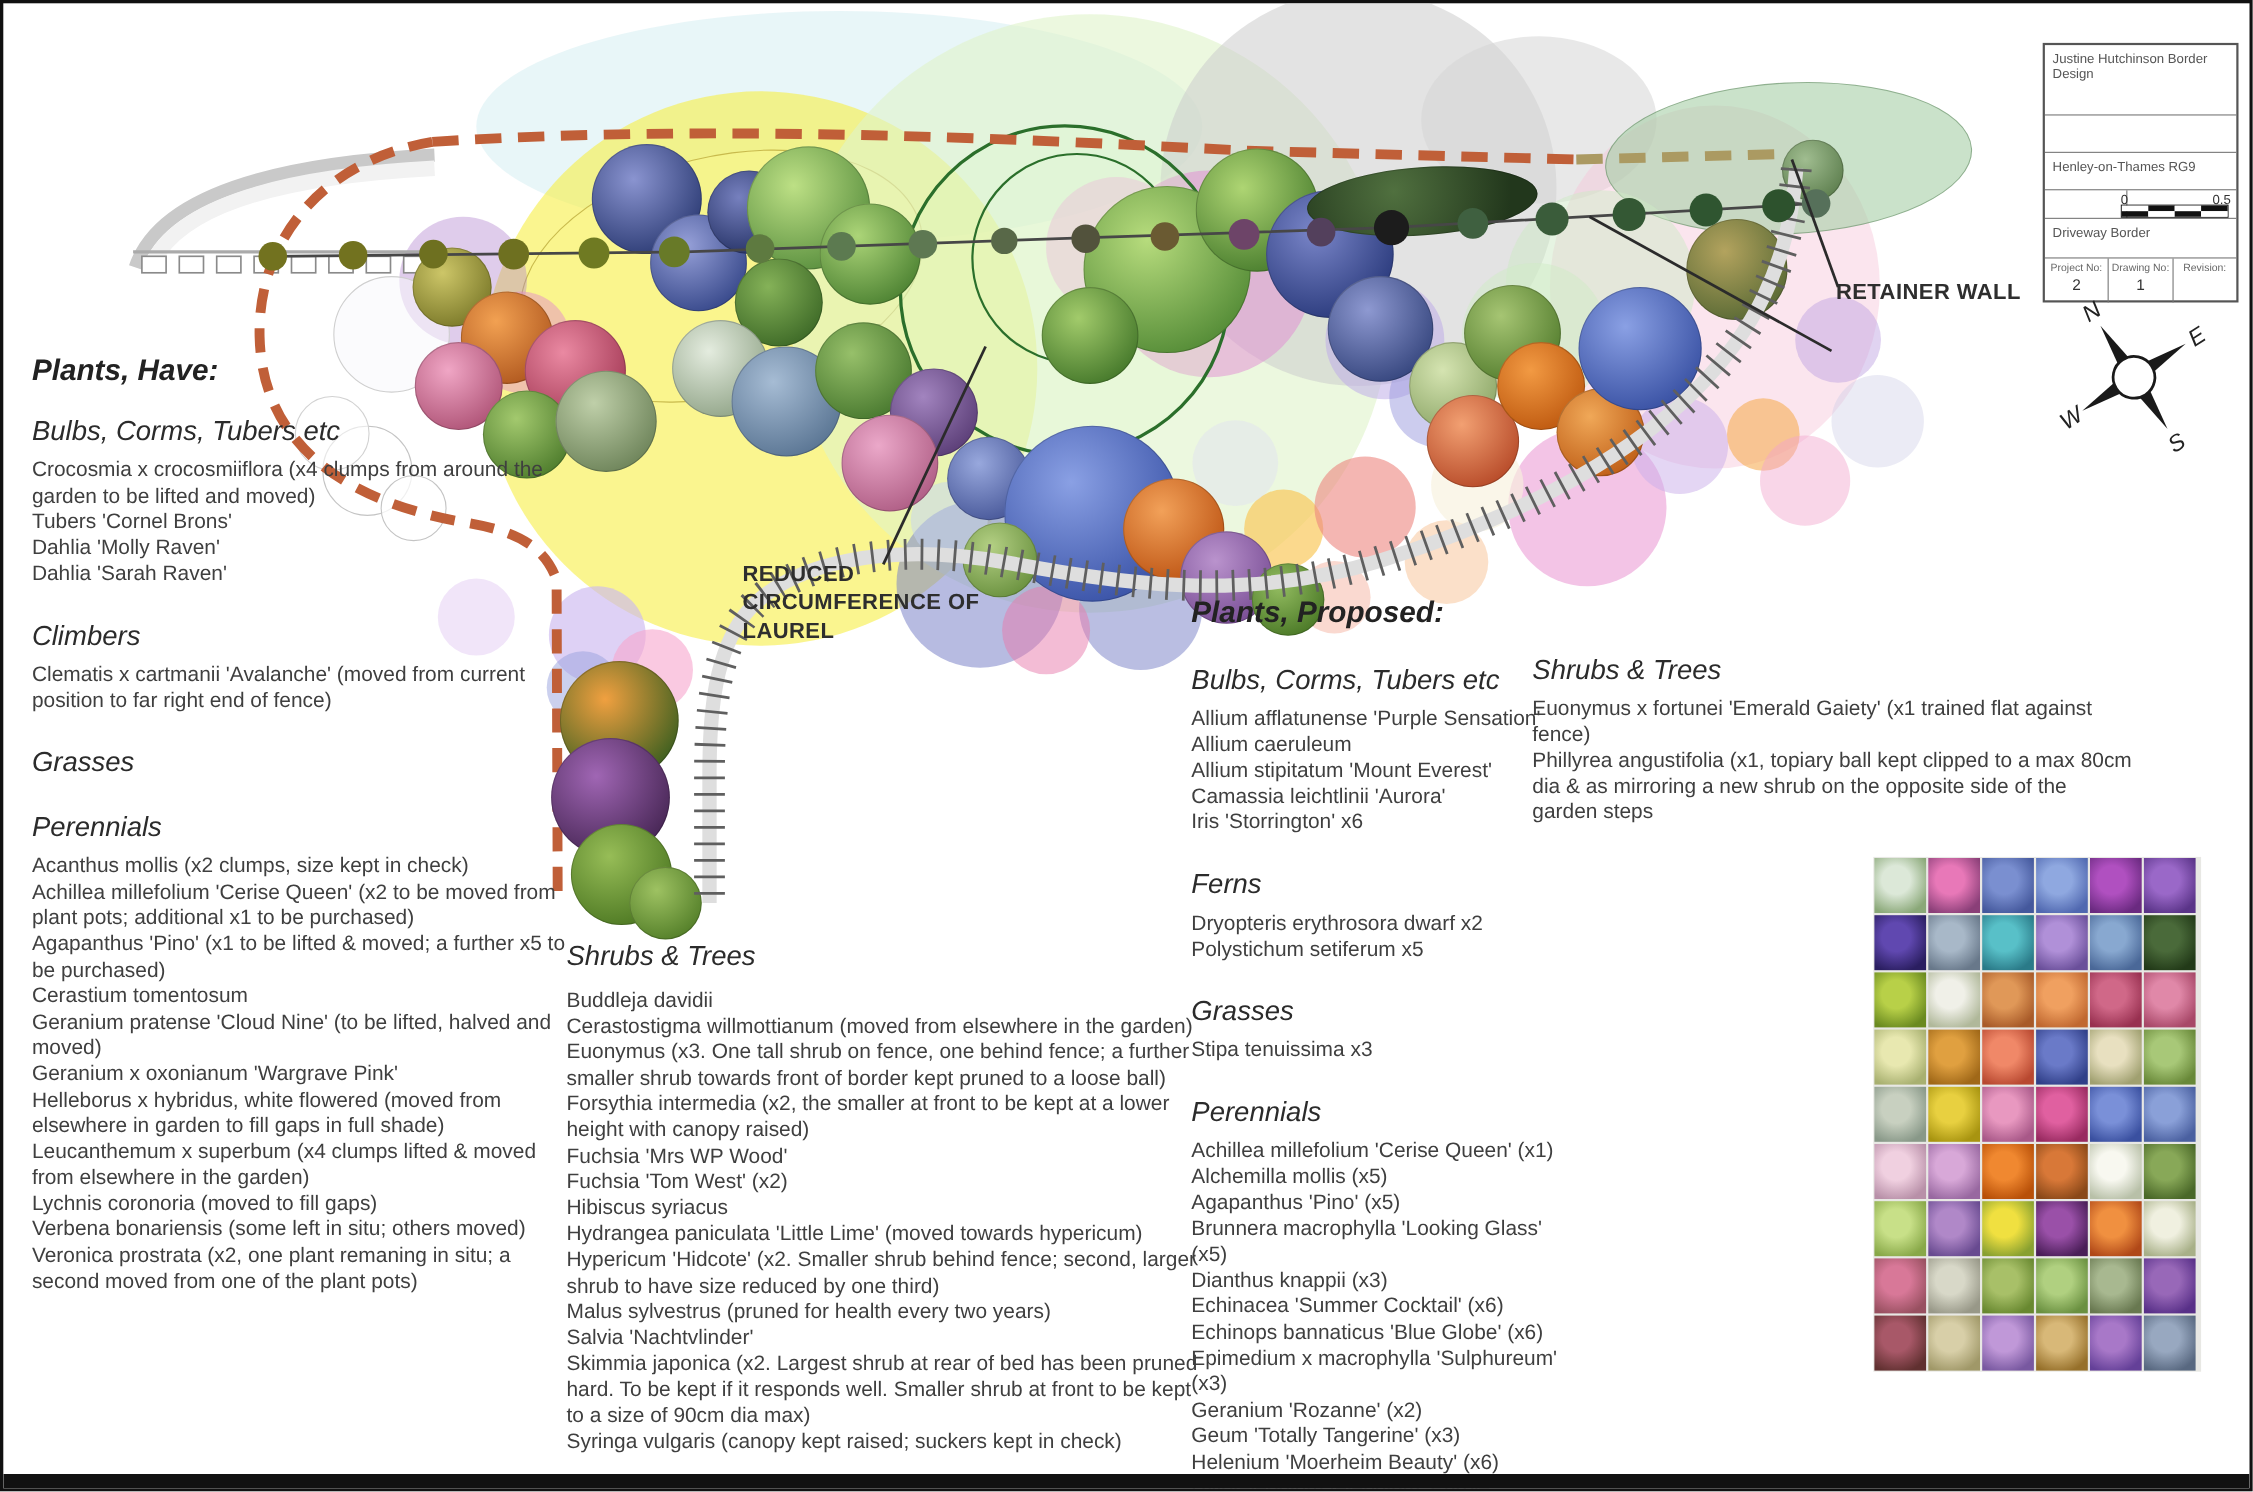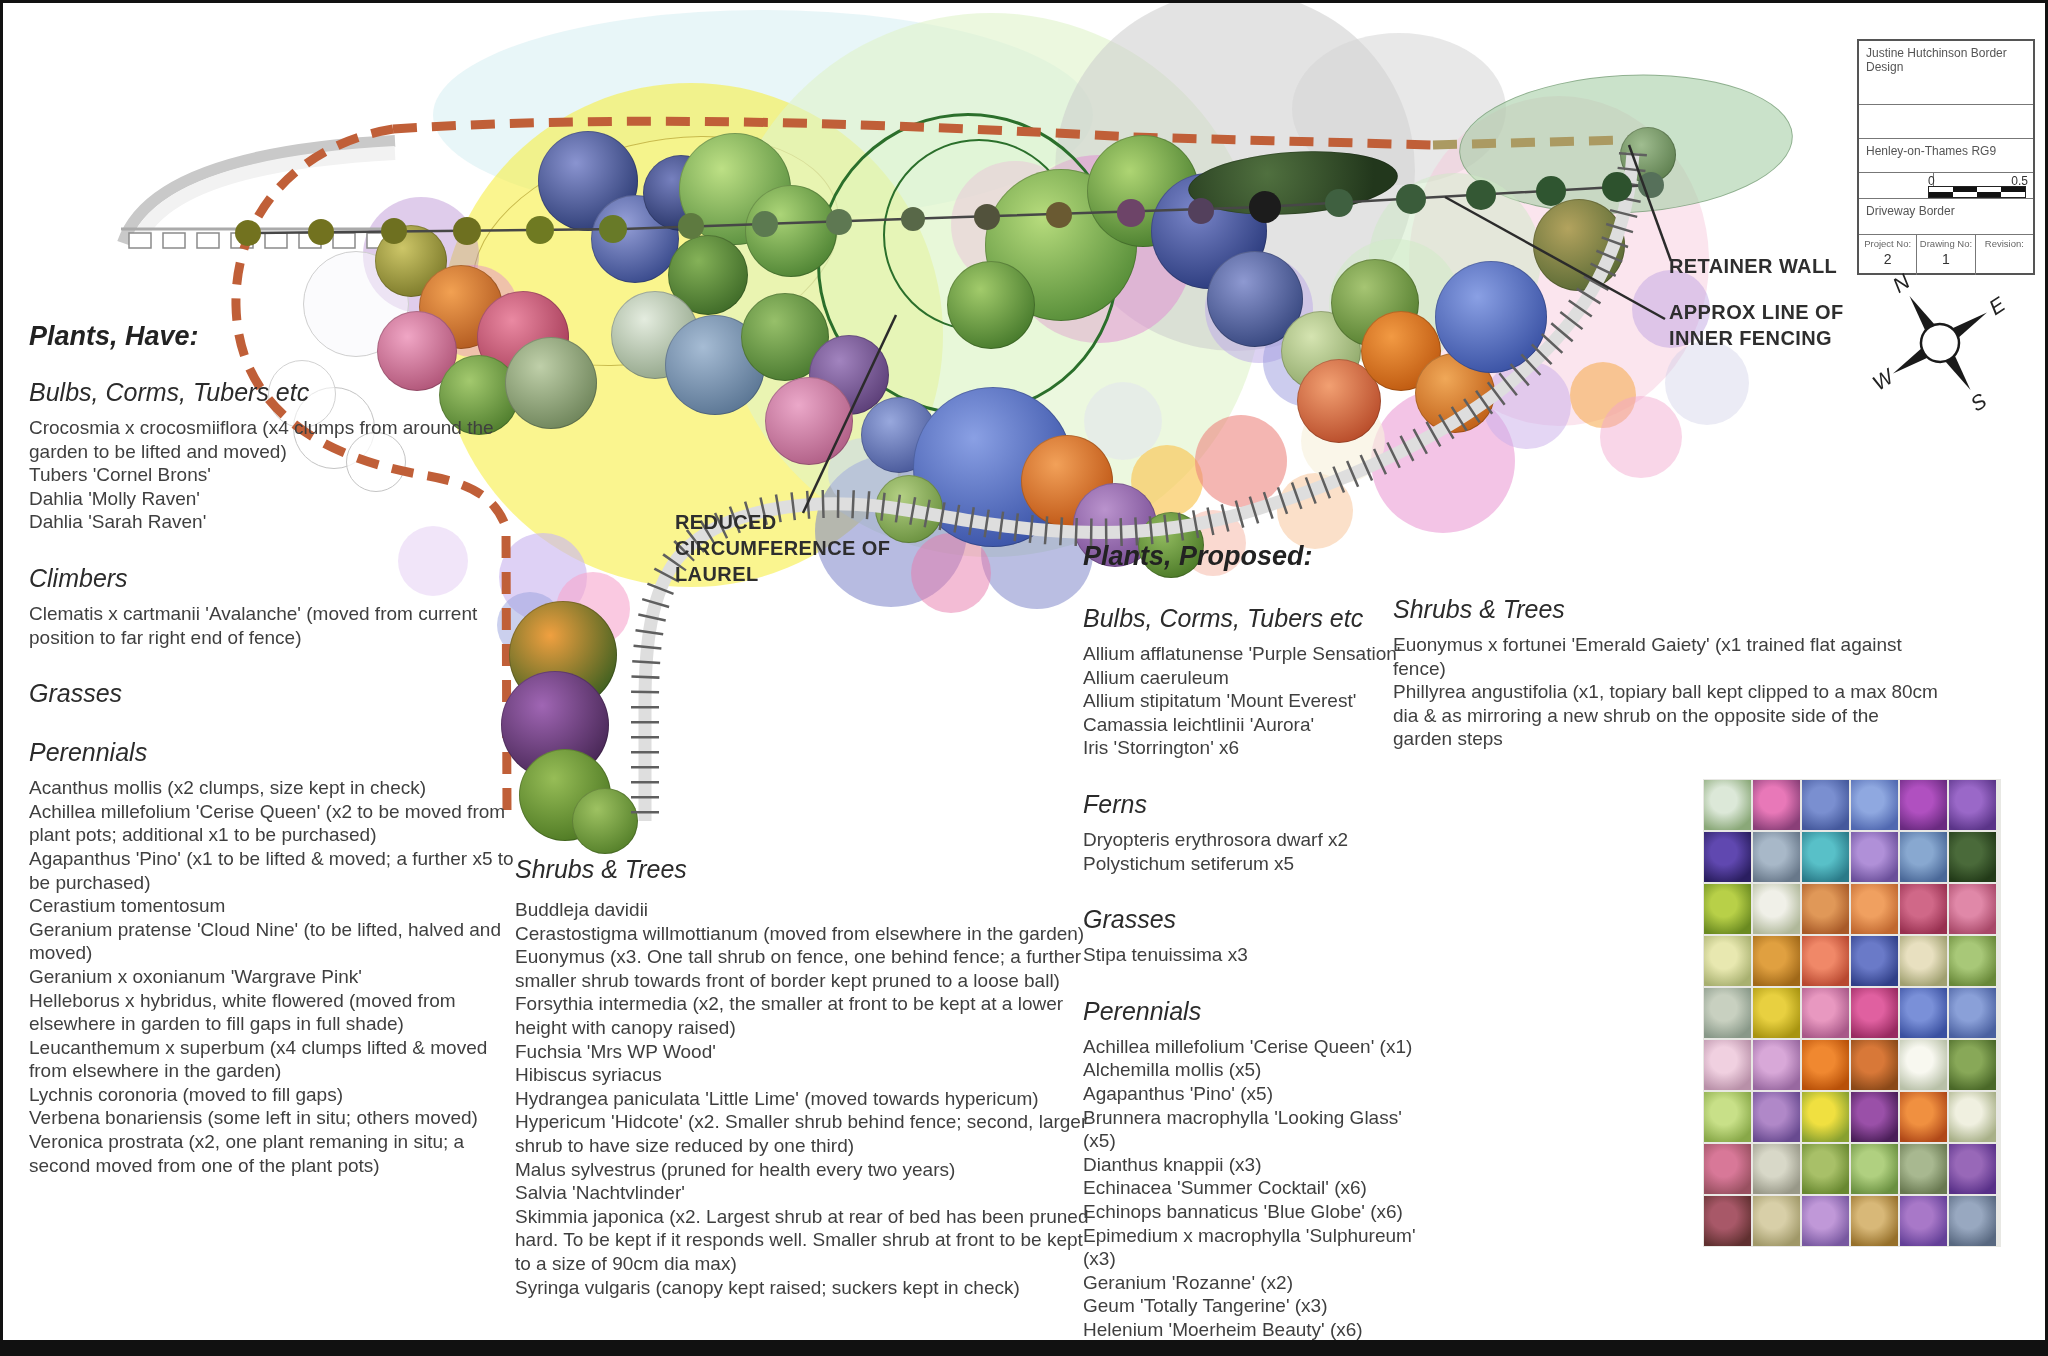--- a/index.html
+++ b/index.html
@@ -191,21 +191,20 @@
           <circle cx="1648" cy="182" r="13" fill="#56705a"></circle>
         </g>
 
       <line x1="800" y1="510" x2="893" y2="312" stroke="#2b2b2b" stroke-width="2.5"></line>
       <line x1="1626" y1="142" x2="1668" y2="258" stroke="#2b2b2b" stroke-width="2.5"></line>
       <line x1="1442" y1="194" x2="1662" y2="316" stroke="#2b2b2b" stroke-width="2.5"></line>
     </svg>
 
     <div class="plan-label" style="left:672px;top:506px;width:250px;">REDUCED CIRCUMFERENCE OF LAUREL</div>
     <div class="plan-label" style="left:1666px;top:250px;width:230px;">RETAINER WALL</div>
-    <div class="plan-label" style="left:1666px;top:296px;width:215px;">APPROX LINE OF INNER FENCING</div>
   </div>
 
   <div class="tblock">
     <div class="tb-row" style="height:64px;">
       <div class="tb-pad">Justine Hutchinson Border Design</div>
     </div>
     <div class="tb-row" style="height:34px;"></div>
     <div class="tb-row" style="height:34px;">
       <div class="tb-pad">Henley-on-Thames RG9</div>
     </div>
@@ -298,20 +297,21 @@
   </div>
 
   <div class="col" style="left:512px;top:852px;width:576px;">
     <div class="sec-h" style="margin-bottom:14px;">Shrubs &amp; Trees</div>
     <div id="middle-items">
         <div class="item">Buddleja davidii</div>
         <div class="item">Cerastostigma willmottianum (moved from elsewhere in the garden)</div>
         <div class="item">Euonymus (x3. One tall shrub on fence, one behind fence; a further smaller shrub towards front of border kept pruned to a loose ball)</div>
         <div class="item">Forsythia intermedia (x2, the smaller at front to be kept at a lower height with canopy raised)</div>
         <div class="item">Fuchsia 'Mrs WP Wood'</div>
+        <div class="item">Fuchsia 'Tom West' (x2)</div>
         <div class="item">Hibiscus syriacus</div>
         <div class="item">Hydrangea paniculata 'Little Lime' (moved towards hypericum)</div>
         <div class="item">Hypericum 'Hidcote' (x2. Smaller shrub behind fence; second, larger shrub to have size reduced by one third)</div>
         <div class="item">Malus sylvestrus (pruned for health every two years)</div>
         <div class="item">Salvia 'Nachtvlinder'</div>
         <div class="item">Skimmia japonica (x2.  Largest shrub at rear of bed has been pruned hard. To be kept if it responds well. Smaller shrub at front to be kept to a size of 90cm dia max)</div>
         <div class="item">Syringa vulgaris (canopy kept raised; suckers kept in check)</div>
       </div>
   </div>
 

